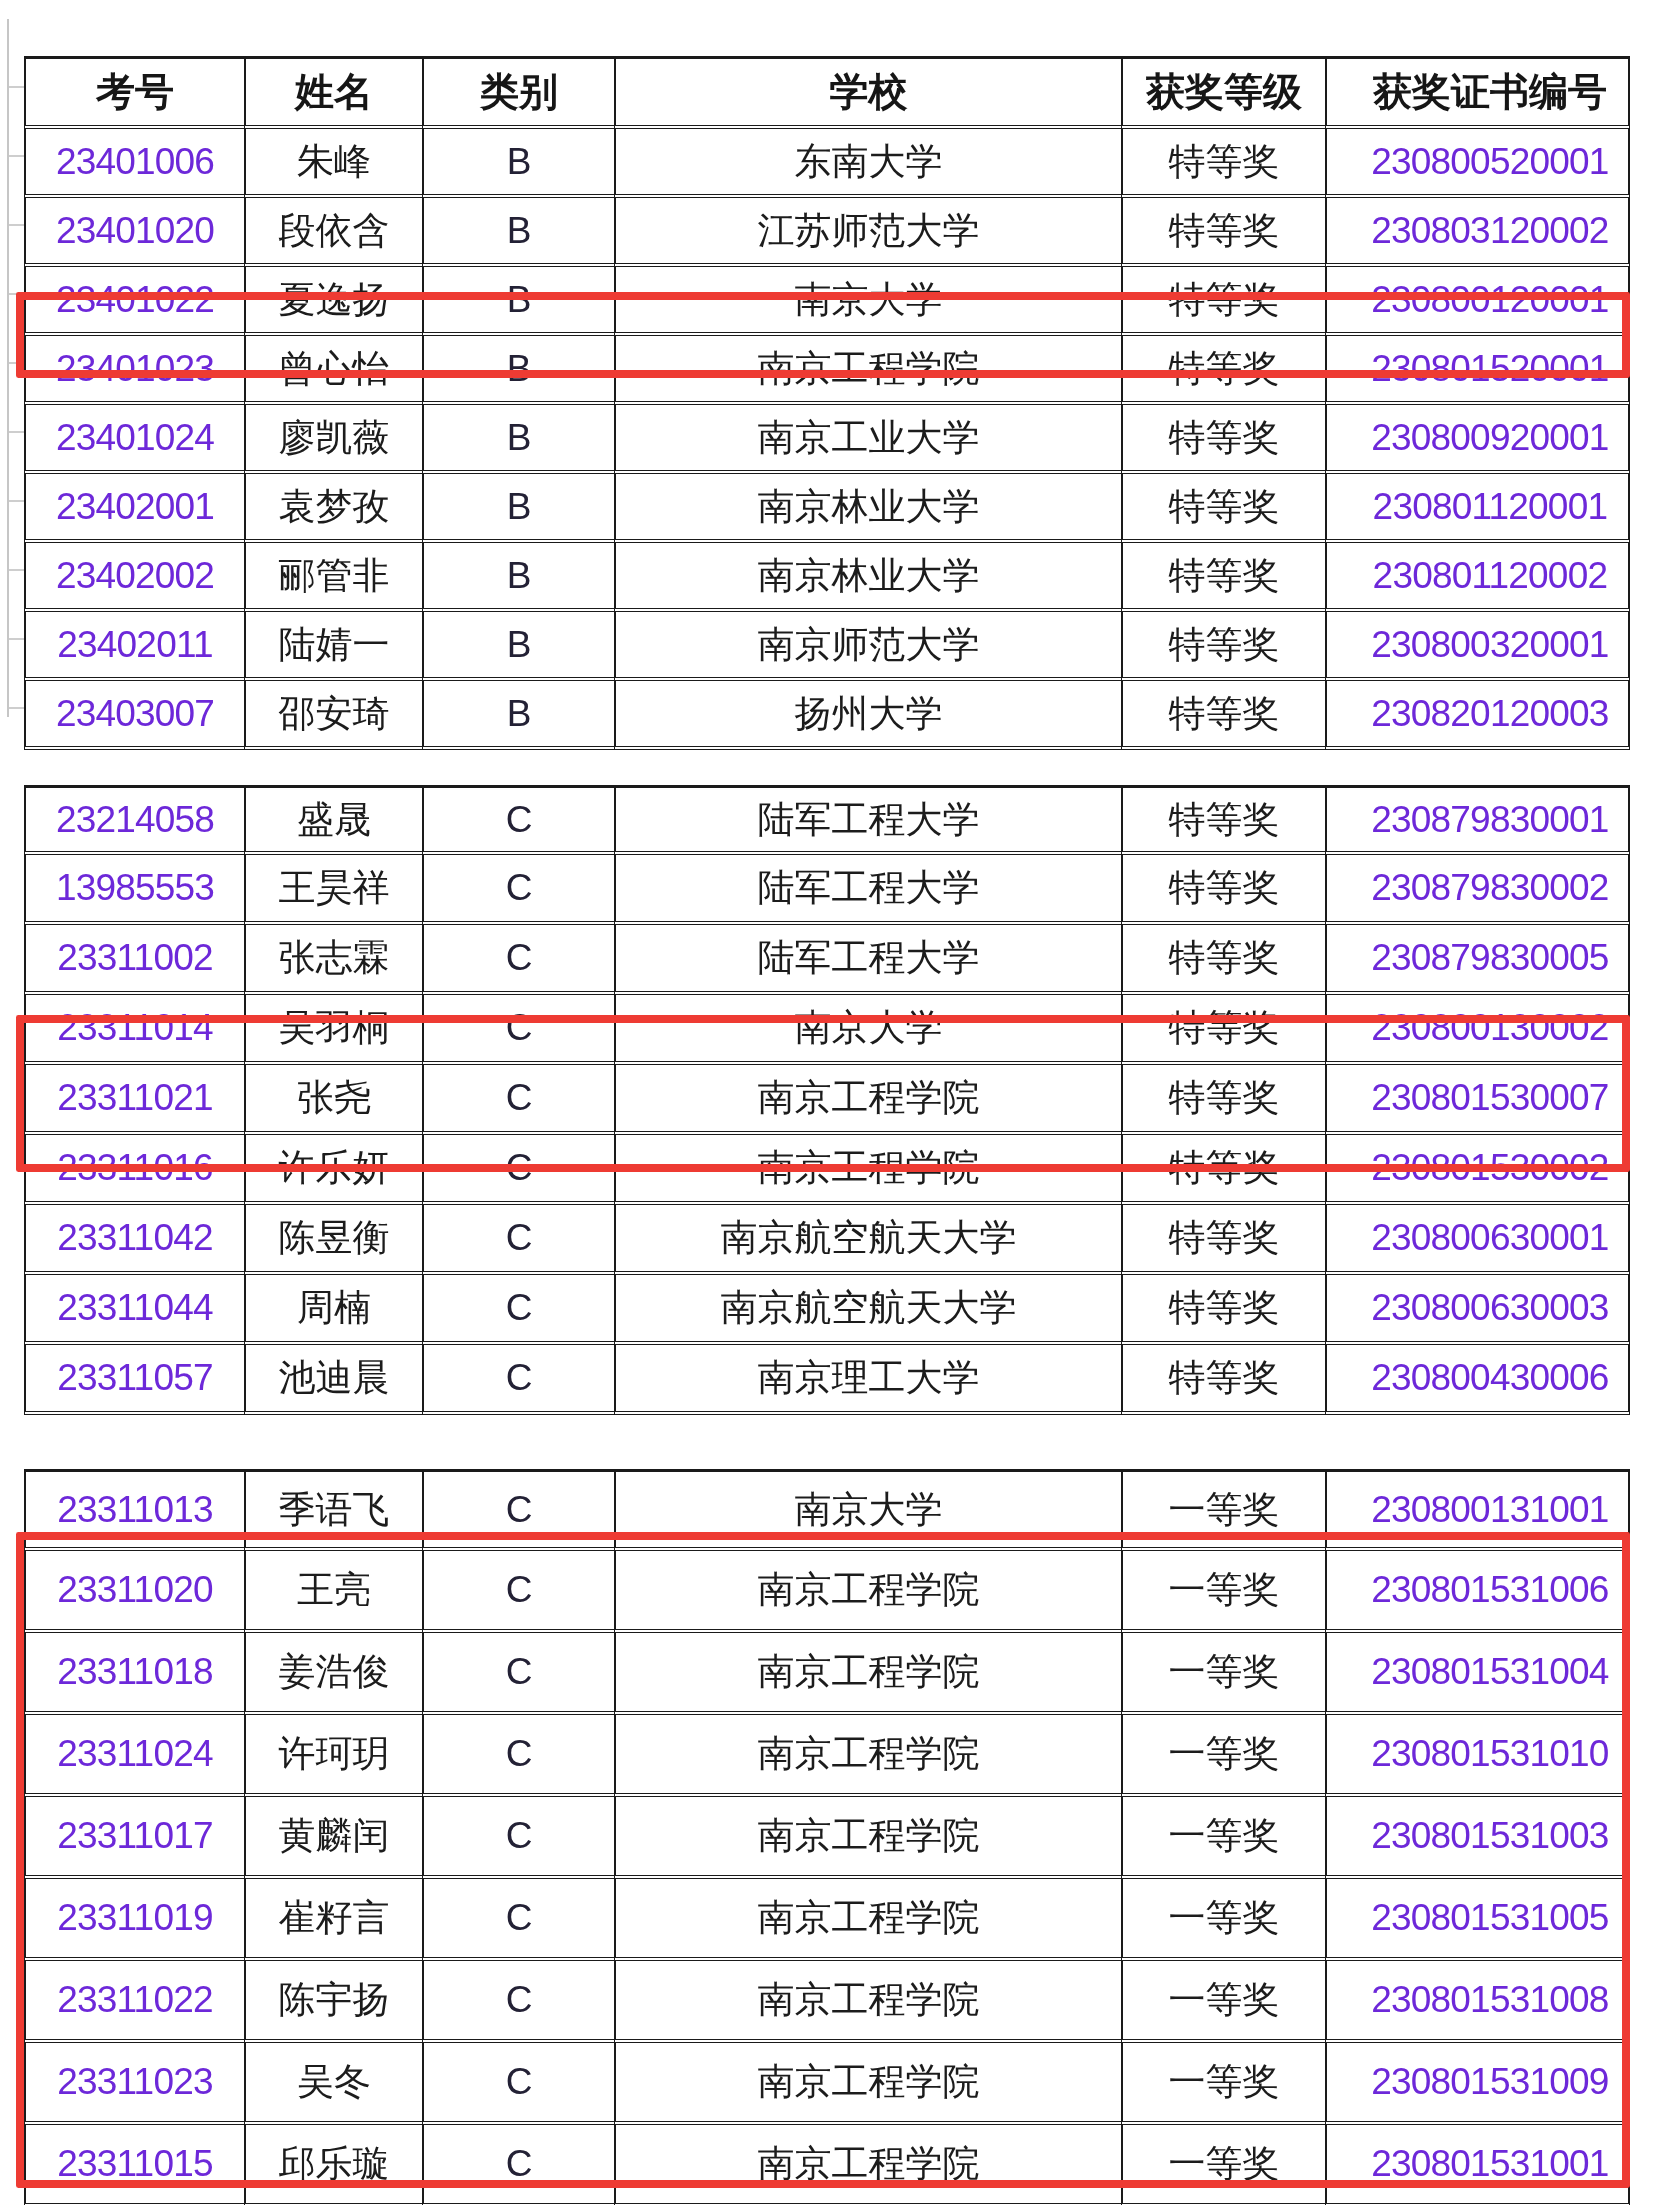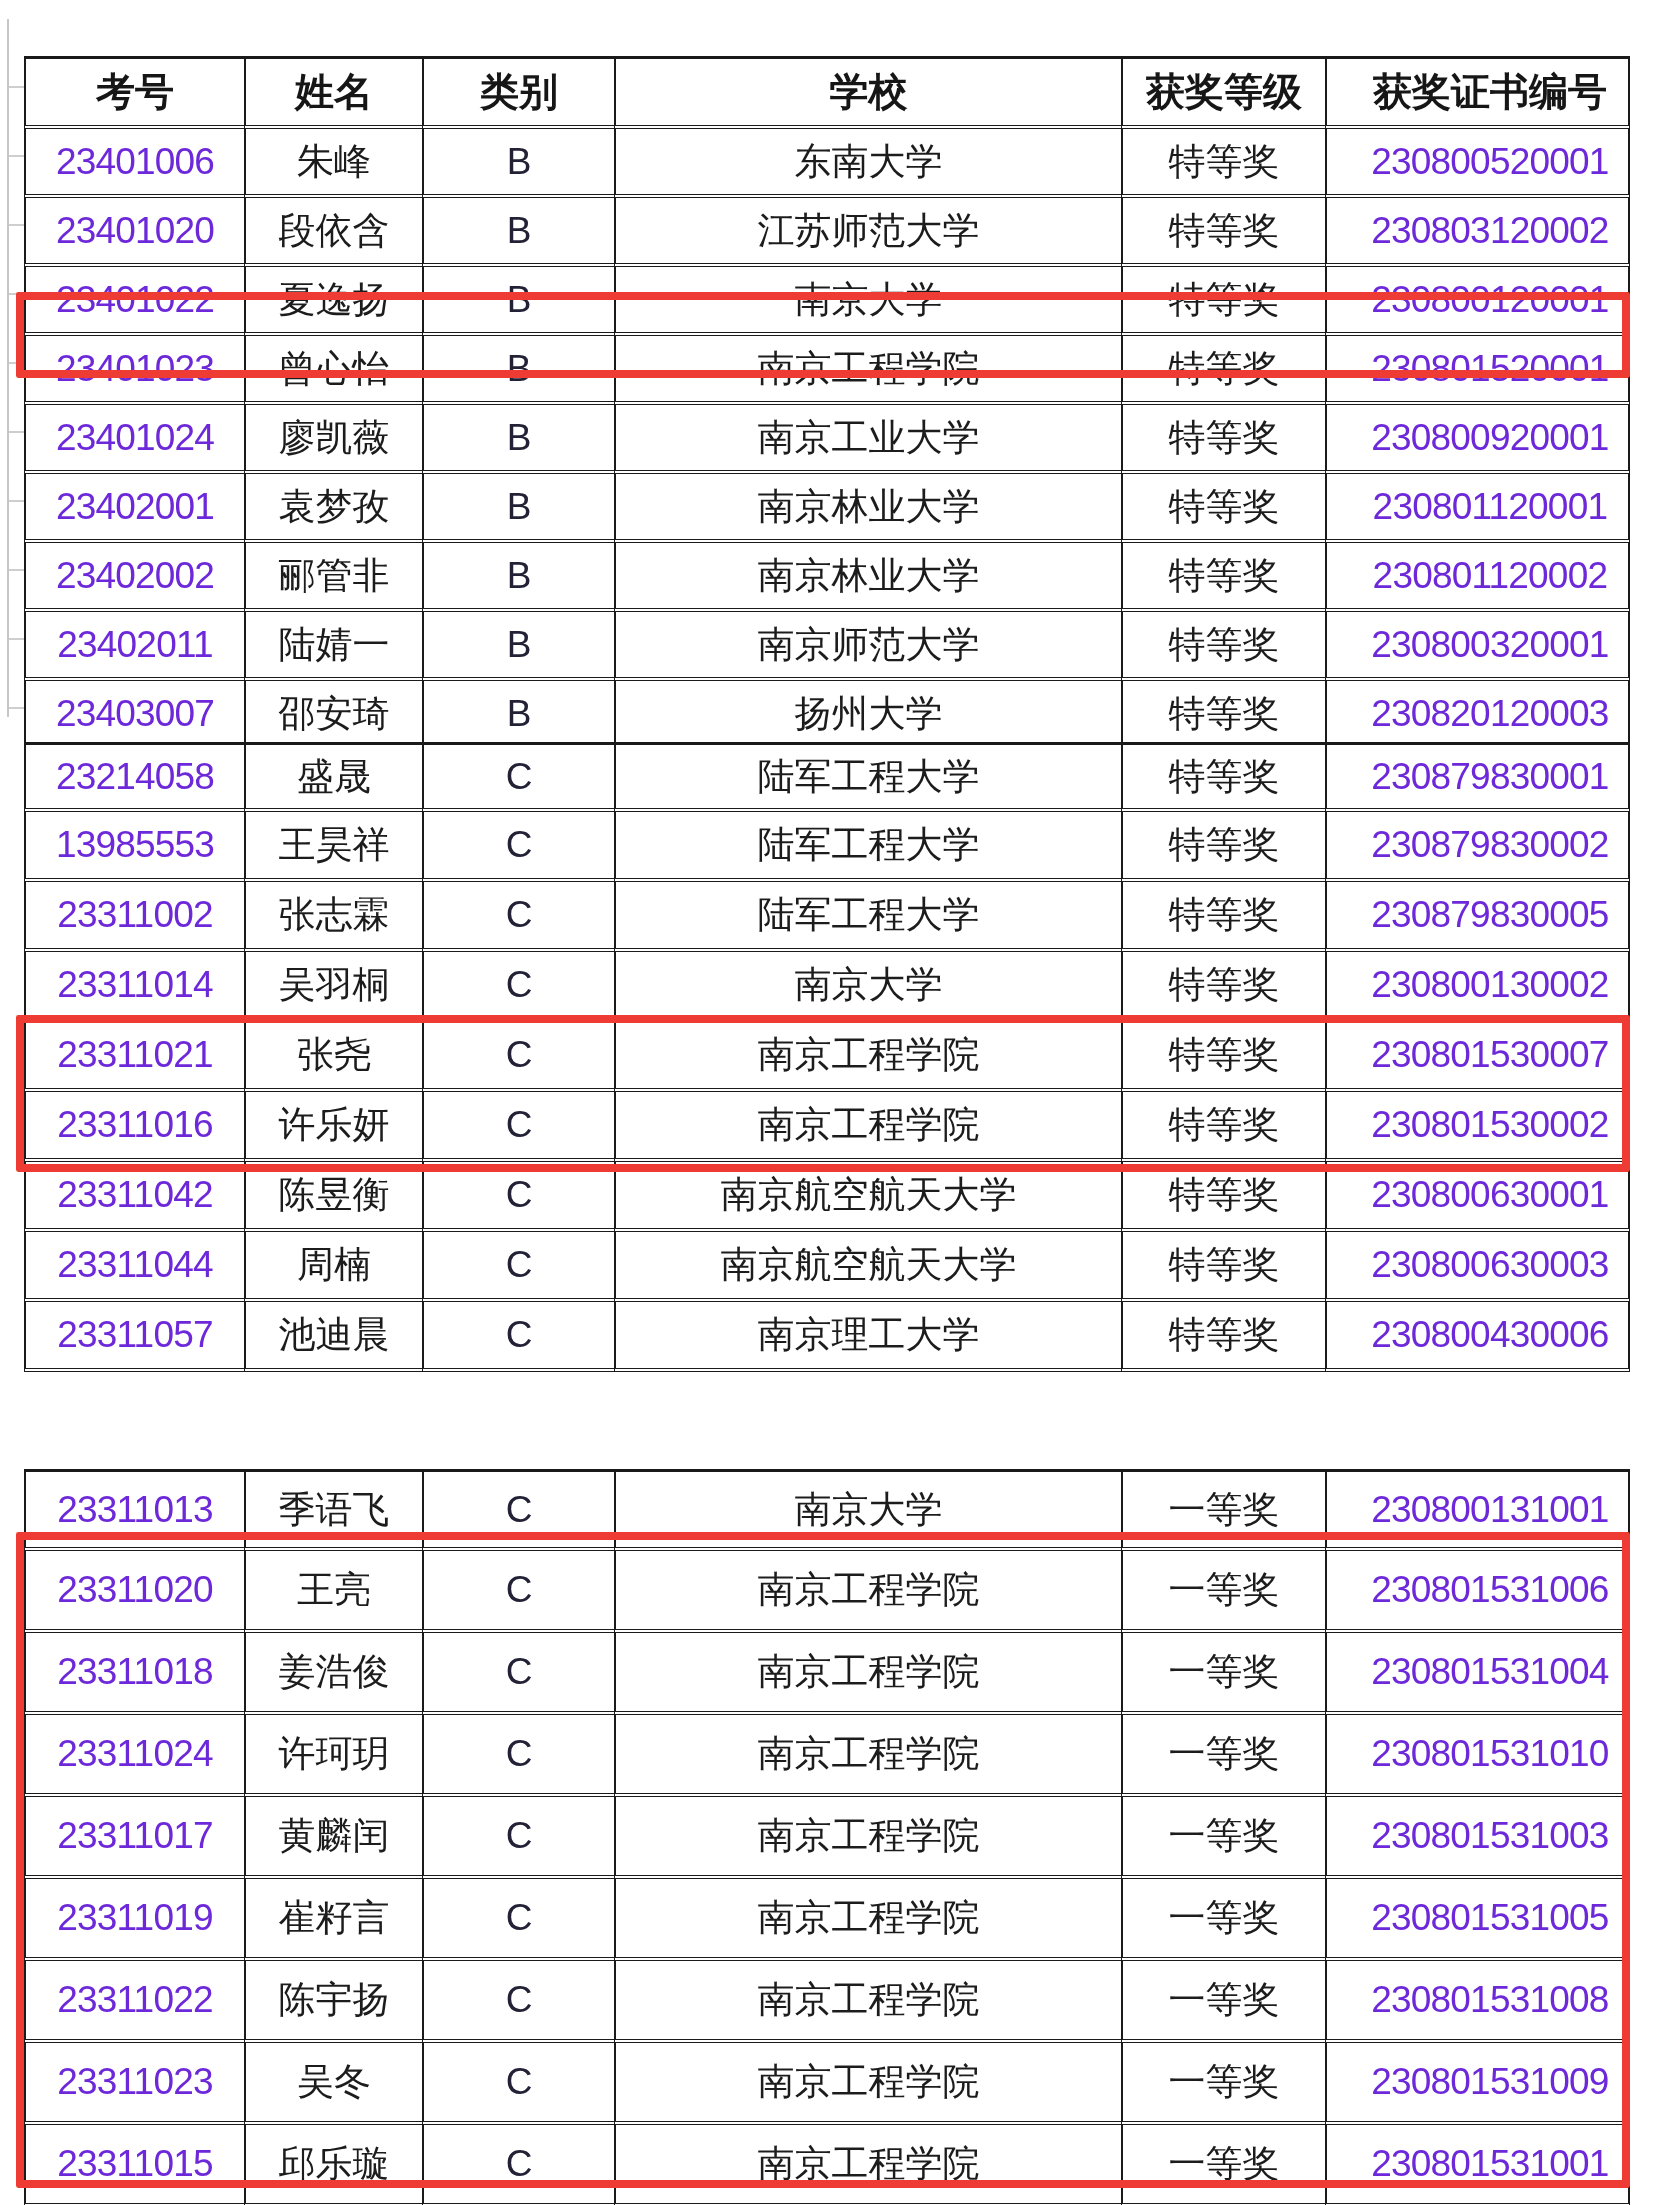--- a/index.html
+++ b/index.html
@@ -13,21 +13,21 @@
   }
   
   .gutter{
     position:absolute;left:6.5px;top:19.4px;width:18px;height:698px;
     border-left:2.4px solid #b8b8b8;
     background:repeating-linear-gradient(to bottom,#ffffff 0 67px,#c2c2c2 67px 69px);
     opacity:.8;
   }
   .tbl-wrap{position:absolute;left:24px;width:1606px;}
   #secA{top:19.4px;margin-top:37px;}
-  #secB{top:742px;border-radius:18px;}
+  #secB{top:785px;border-radius:18px;}
   #secC{top:1469px;}
   table{
     border-collapse:separate;border-spacing:0;table-layout:fixed;
     width:1606px;background:#fff;
   }
   col.c0{width:220px;} col.c1{width:178px;} col.c2{width:192px;}
   col.c3{width:507px;} col.c4{width:204px;} col.c5{width:305px;}
   th,td{
     box-sizing:border-box;
     text-align:center;vertical-align:middle;

